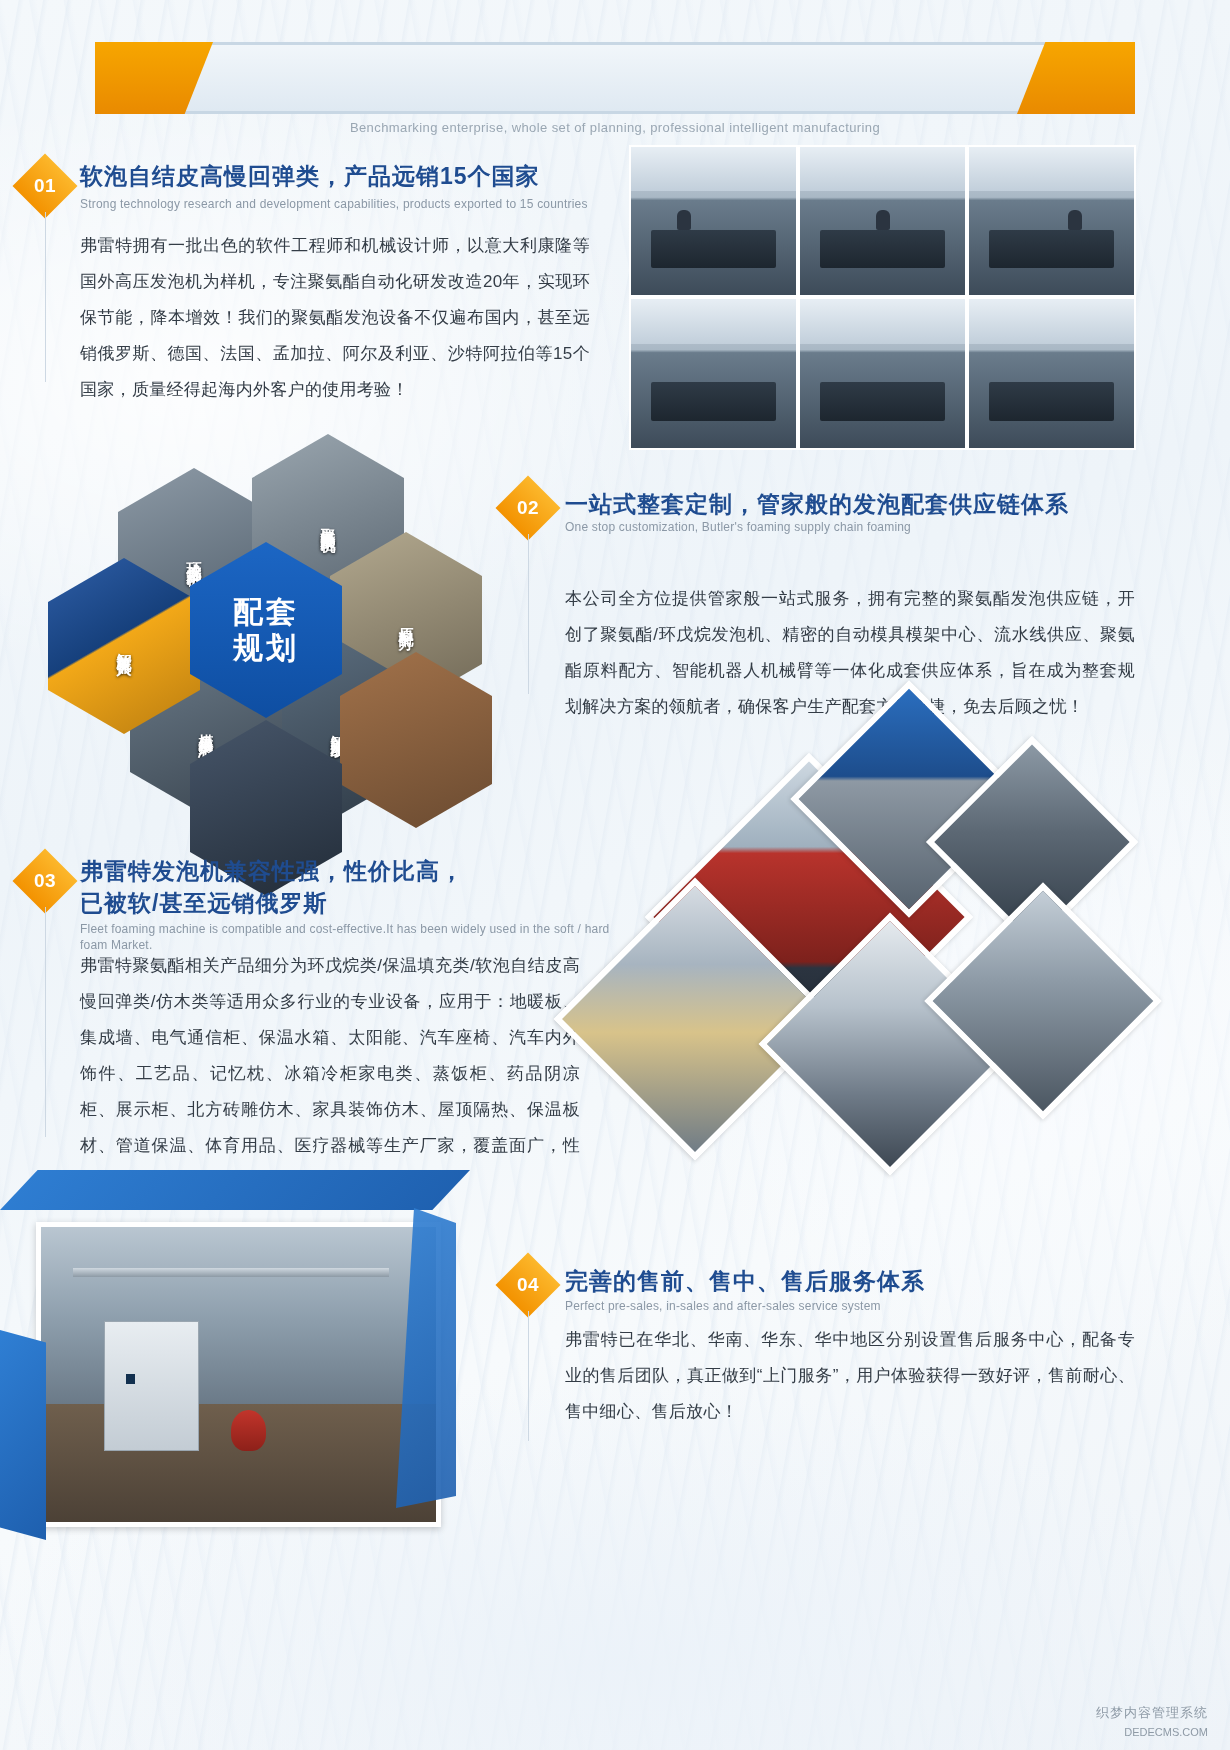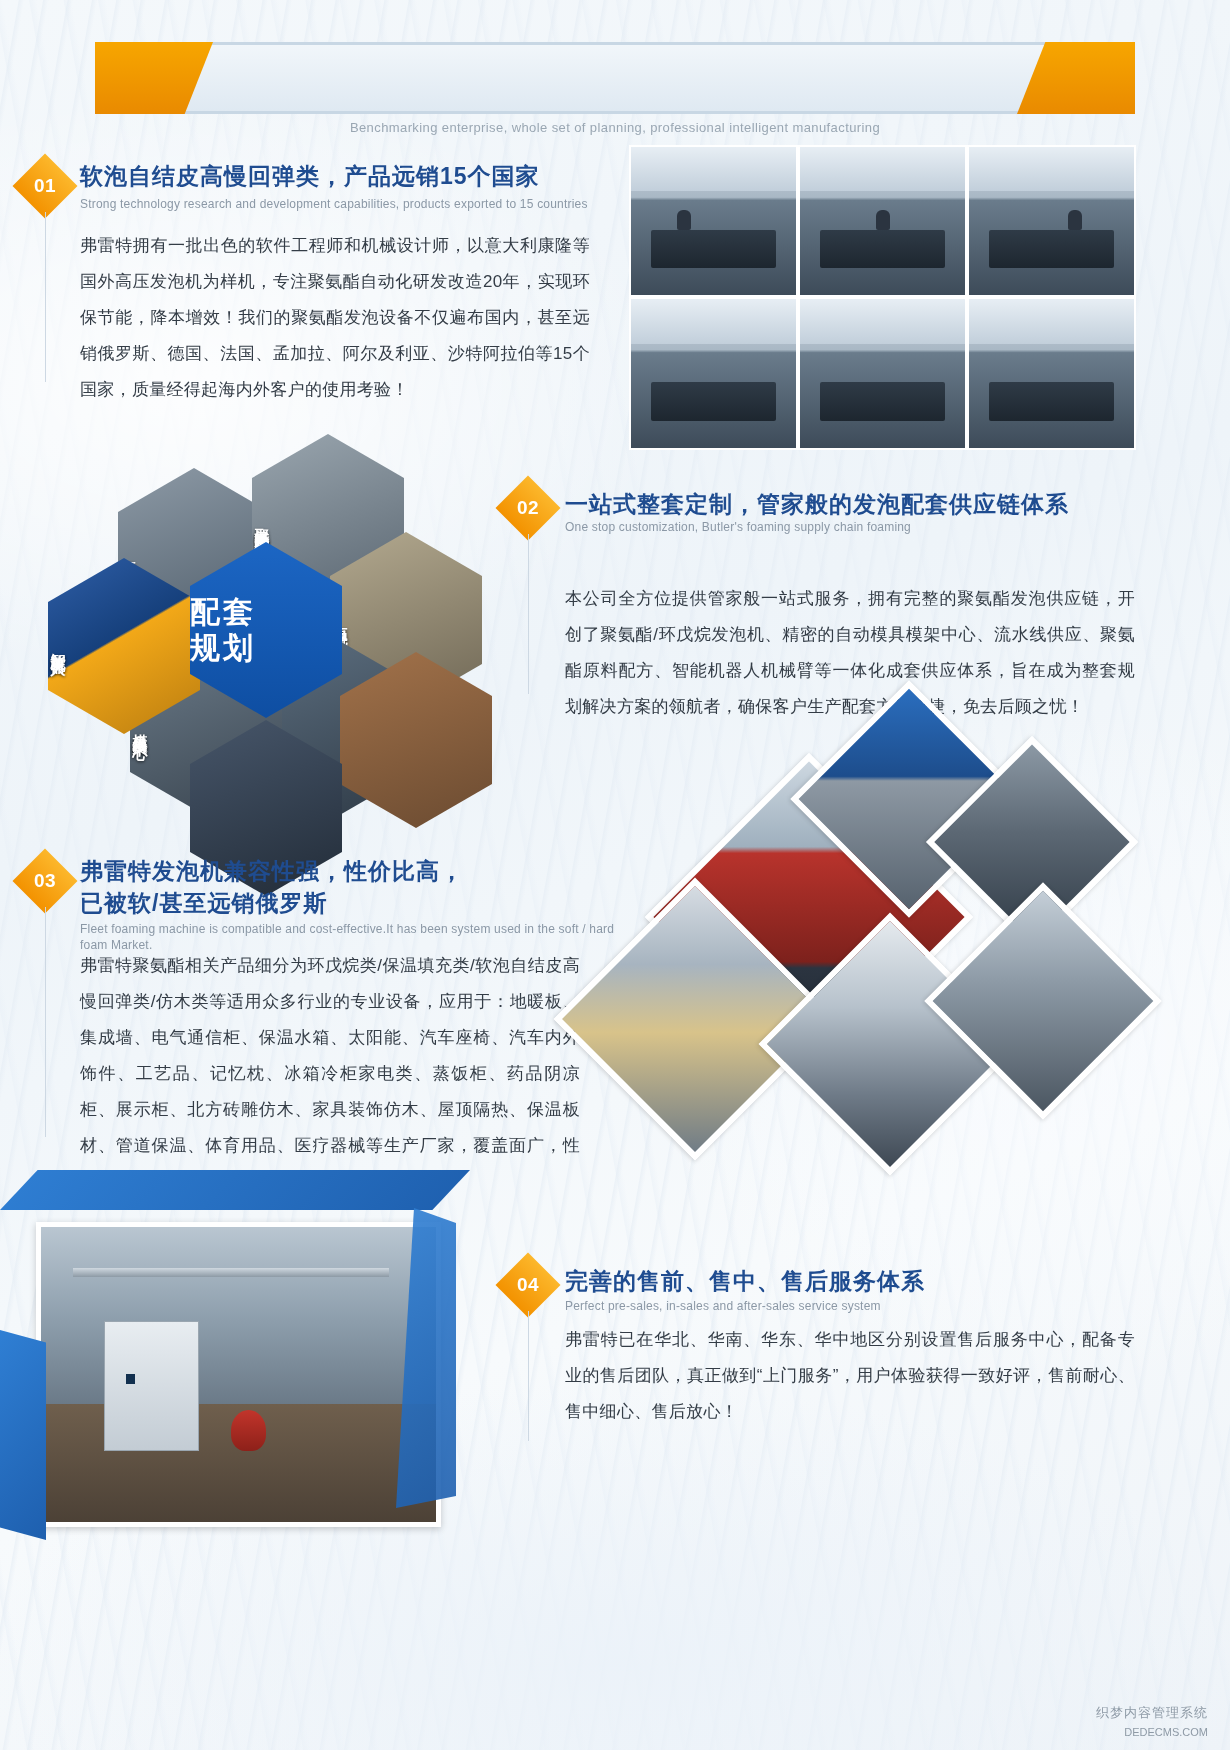--- a/index.html
+++ b/index.html
@@ -155,21 +155,21 @@
     position: absolute; top: 0; left: 0; right: 0; height: 30%;
     background: linear-gradient(180deg,#e7eef4 0%, #c2cfdb 100%);
   }
 
   
   #hexwrap { position: absolute; left: 40px; top: 390px; width: 460px; height: 440px; }
   .hex {
     position: absolute;
     width: 152px; height: 176px;
     clip-path: polygon(50% 0%, 100% 25%, 100% 75%, 50% 100%, 0% 75%, 0% 25%);
-    display: flex; align-items: center; 
+    display: flex; align-items: center; justify-content: center;
     text-align: center;
   }
   .hex-label {
     font-size: 15px; font-weight: bold; color: #ffffff;
     text-shadow: 0 1px 3px rgba(0,0,0,0.65);
     line-height: 20px;
     writing-mode: vertical-rl;
     letter-spacing: 2px;
   }
   .hex-center {
@@ -353,21 +353,21 @@
   <div class="sec-body" style="left:565px; top:544px; width:570px;margin-top:37px;">本公司全方位提供管家般一站式服务，拥有完整的聚氨酯发泡供应链，开创了聚氨酯/环戊烷发泡机、精密的自动模具模架中心、流水线供应、聚氨酯原料配方、智能机器人机械臂等一体化成套供应体系，旨在成为整套规划解决方案的领航者，确保客户生产配套方便快捷，免去后顾之忧！</div>
 
   <div class="badge" style="left:22px; top:858px;">
     <span>03</span>
   </div>
   <div class="vline" style="left:45px; top:907px; height:230px;"></div>
   <div class="sec-title" style="left:80px; top:855px; width:520px;">
     <div>弗雷特发泡机兼容性强，性价比高，</div>
     <div>已被软/甚至远销俄罗斯</div>
   </div>
-  <div class="sec-sub" style="left:80px; top:921px; width:540px;">Fleet foaming machine is compatible and cost-effective.It has been system used in the soft / hard foam Market.</div>
+  <div class="sec-sub" style="left:80px; top:921px; width:540px;">Fleet foaming machine is compatible and cost-effective.It has been widely used in the soft / hard foam Market.</div>
   <div class="sec-body" style="left:80px; top:948px; width:500px;">弗雷特聚氨酯相关产品细分为环戊烷类/保温填充类/软泡自结皮高慢回弹类/仿木类等适用众多行业的专业设备，应用于：地暖板、集成墙、电气通信柜、保温水箱、太阳能、汽车座椅、汽车内外饰件、工艺品、记忆枕、冰箱冷柜家电类、蒸饭柜、药品阴凉柜、展示柜、北方砖雕仿木、家具装饰仿木、屋顶隔热、保温板材、管道保温、体育用品、医疗器械等生产厂家，覆盖面广，性能稳定！</div>
 
   <div id="diamonds">
     <div class="dia" style="left:118px; top:96px; width:232px; height:232px;">
       <div class="dia-inner" style="background:linear-gradient(180deg,#cfd9e2 0%, #9fb0be 28%, #b8332c 30%, #7d211c 64%, #2b3440 66%, #1c242d 100%);"></div>
     </div>
     <div class="dia" style="left:250px; top:10px; width:168px; height:168px;">
       <div class="dia-inner" style="background:linear-gradient(180deg,#2b6fc0 0%, #1d4d8c 40%, #8e99a4 42%, #55616d 100%);"></div>
     </div>
     <div class="dia" style="left:382px; top:62px; width:150px; height:150px;">

